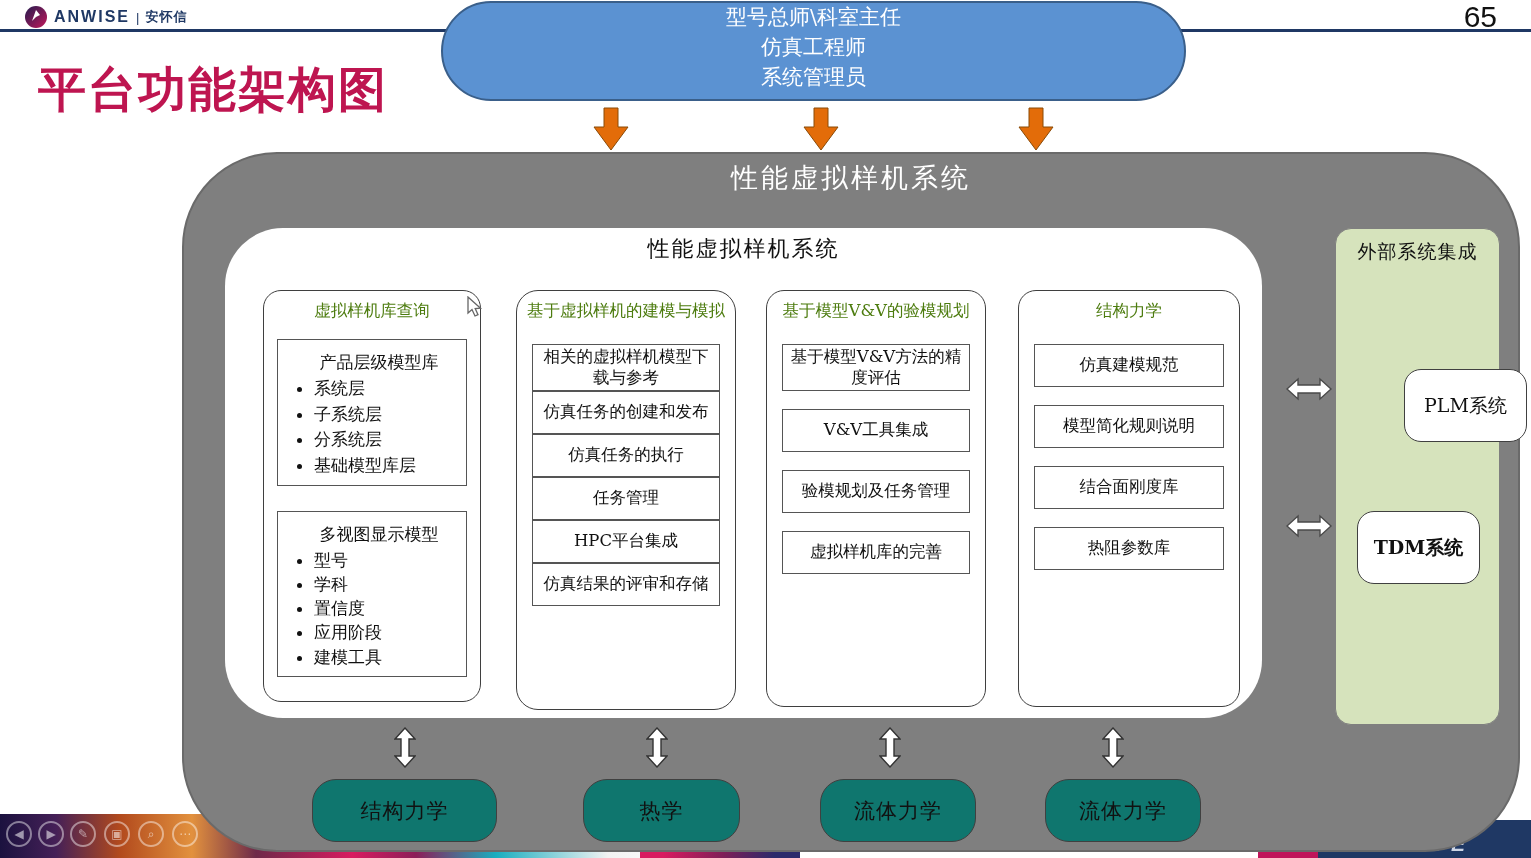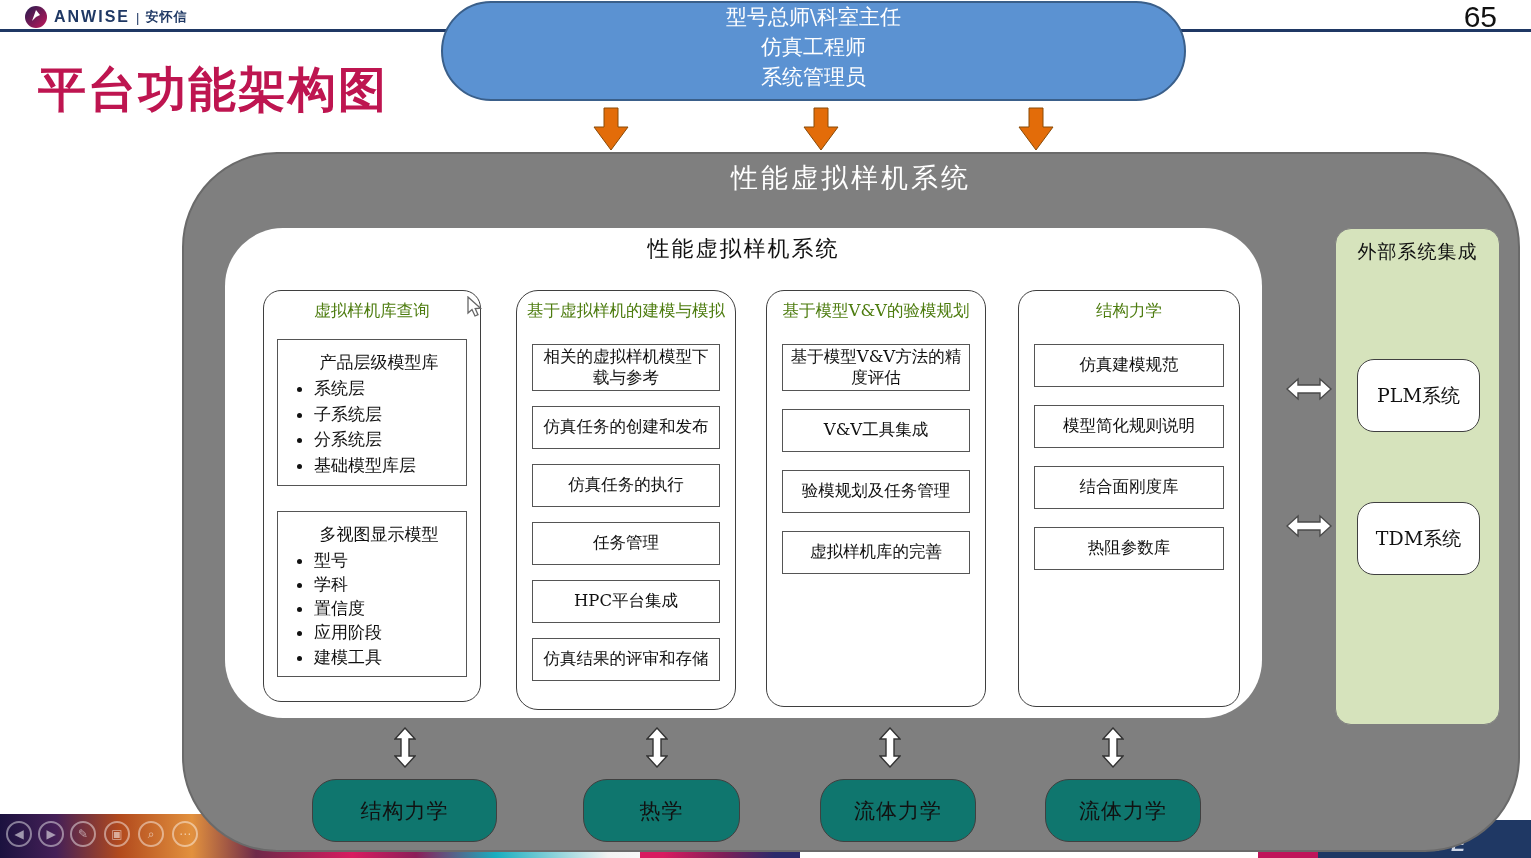--- a/index.html
+++ b/index.html
@@ -60,38 +60,38 @@
 
   
   .column { position:absolute; background:#ffffff; border:1.5px solid #3f3f3f; border-radius:18px; z-index:4; }
   .col-1 { left:263px; top:290px; width:218px; height:412px; }
   .col-2 { left:516px; top:290px; width:220px; height:420px;border-radius:22px; }
   .col-3 { left:766px; top:290px; width:220px; height:417px; }
   .col-4 { left:1018px; top:290px; width:222px; height:417px; }
   .column-header { position:absolute; top:9px; left:0; width:100%; text-align:center;
                    font-size:16.5px; color:#4d7c0f; white-space:nowrap; }
   .boxes { position:absolute; top:53px; left:15px; right:15px; display:flex; flex-direction:column; }
-  .boxes-g15 { gap:15px; } .boxes-g18 { gap:18px; }
+  .boxes-g15 { } .boxes-g18 { gap:18px; }
   .simple-box { border:1.5px solid #555; min-height:43px; display:flex; align-items:center;
                 justify-content:center; text-align:center; font-size:16.5px; color:#111;
                 padding:2px 5px; line-height:1.25; background:#fff; }
   .groups { position:absolute; top:48px; left:13px; right:13px; display:flex; flex-direction:column; gap:25px; }
   .group-box { border:1.5px solid #555; padding:11px 6px 7px 6px; background:#fff; }
   .group-title { text-align:center; font-size:17px; color:#111; padding-left:14px; }
   .group-box ul { list-style:disc; margin:2px 0 0 30px; font-size:17px; color:#111; line-height:1.5; }
   .group-box-2 ul { line-height:1.42; }
 
   
   .ext-box { position:absolute; left:1335px; top:228px; width:165px; height:497px;
              background:#D6E3BC; border:1.5px solid #7f7f7f; border-radius:16px; z-index:4; }
   .ext-title { text-align:center; font-size:19px; color:#111; margin-top:10px; letter-spacing:1px; }
   .ext-sys { position:absolute; left:21px; width:123px; height:73px; background:#fff;
              border:1.5px solid #404040; border-radius:17px; display:flex; align-items:center;
              justify-content:center; font-size:19px; color:#111; }
-  .ext-sys-1 { top:130px; } .ext-sys-2 { top:273px; }
+  .ext-sys-1 { top:140px;margin-left:47px; } .ext-sys-2 { top:282px;font-weight:bold; }
   .h-arrow { position:absolute; width:46px; height:24px; z-index:4; left:1286px; }
   .h-arrow-1 { top:377px; } .h-arrow-2 { top:514px; }
 
   
   .v-arrow { position:absolute; top:727px; width:22px; height:41px; z-index:4; }
   .v-arrow-1 { left:394px; } .v-arrow-2 { left:646px; } .v-arrow-3 { left:879px; } .v-arrow-4 { left:1102px; }
   .disc { position:absolute; top:779px; height:63px; background:#0f766e; border:1.8px solid #404040;
           border-radius:24px; display:flex; align-items:center; justify-content:center;
           font-size:21px; color:#111; z-index:4; letter-spacing:1px; }
   .disc-1 { left:312px; width:185px; } .disc-2 { left:583px; width:157px; }

